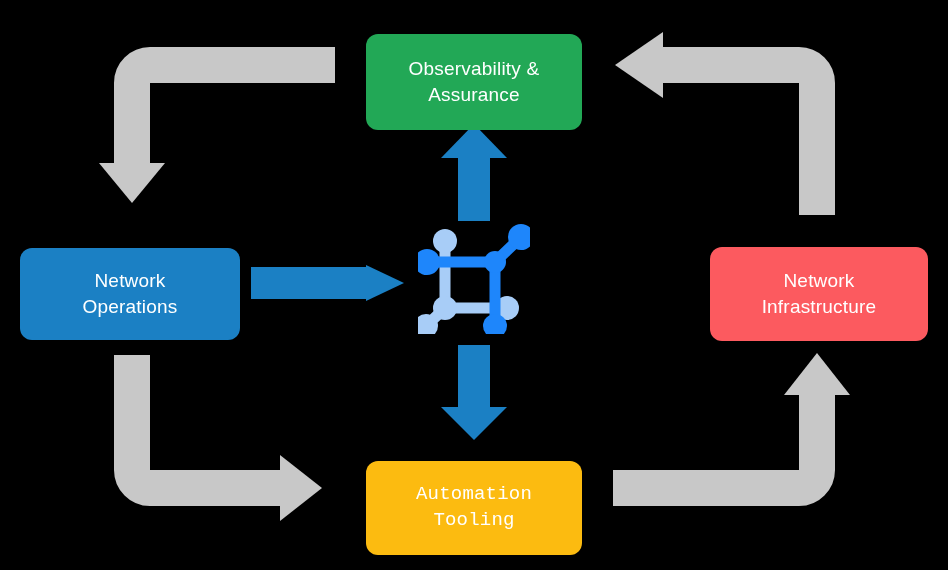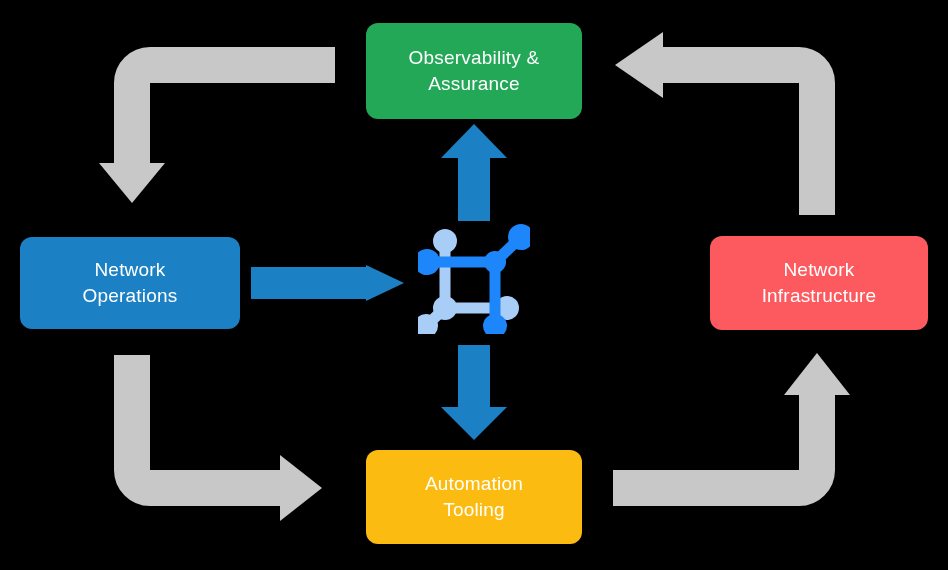--- a/index.html
+++ b/index.html
@@ -30,32 +30,33 @@
     text-align: center;
     border-radius: 12px;
     color: #ffffff;
     font-size: 19px;
     line-height: 1.35;
     font-weight: 400;
     letter-spacing: 0.2px;
     white-space: pre-line;
     box-sizing: border-box;
     padding: 6px 10px;
+    margin-top: 11px;
   }
   #node-observability {
     left: 366px; top: 23px; width: 216px; height: 96px;
   }
   #node-network-operations {
     left: 20px; top: 237px; width: 220px; height: 92px;
   }
   #node-network-infrastructure {
     left: 710px; top: 236px; width: 218px; height: 94px;
   }
   #node-automation {
-    left: 366px; top: 450px; width: 216px; height: 94px;
+    left: 366px; top: 450px; width: 216px; height: 94px; font-family: Liberation Mono, monospace;
   }
   #center-icon {
     position: absolute;
     left: 418px; top: 222px;
     width: 112px; height: 112px;
   }
 </style>
 </head>
 <body>
 

